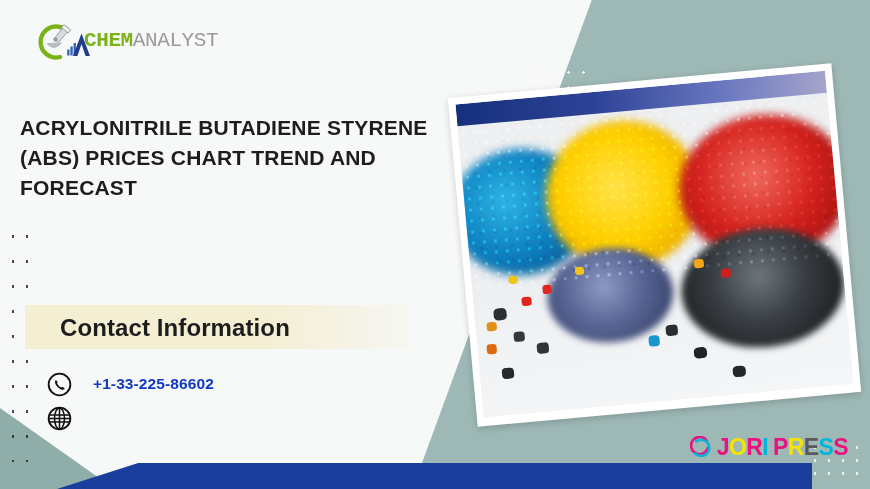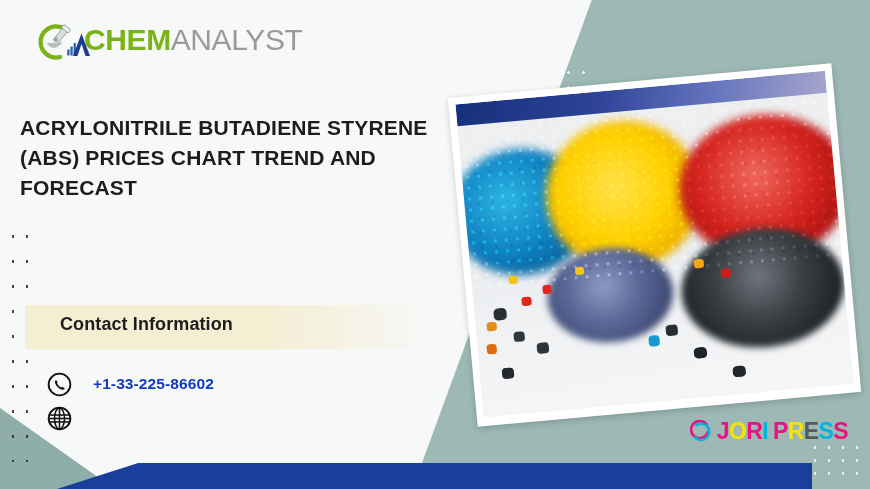--- a/index.html
+++ b/index.html
@@ -55,40 +55,40 @@
   .dots-white-br{
     position:absolute; right:12px; bottom:10px; width:52px; height:40px;
     background-image:radial-gradient(#F0F4F3 1.2px, transparent 1.3px);
     background-size:14px 13px; background-position:2px 2px;
     opacity:.9;
   }
 
   
   .logo{ position:absolute; left:34px; top:16px; display:flex; align-items:center; height:48px; }
   .logo-mark{ position:relative; width:56px; height:46px; flex:0 0 auto; }
-  .logo-word{ font-size:30px; font-weight:700; letter-spacing:-.4px; line-height:1; margin-left:-6px;
-              white-space:nowrap; font-family:Liberation Sans, sans-serif; }
+  .logo-word{ font-size:21px; font-weight:700; letter-spacing:-.4px; line-height:1; margin-left:-6px;
+              white-space:nowrap; font-family:Liberation Mono, monospace; }
   .lw-chem{ color:#7AB317; }
   .lw-analyst{ color:#9A9A9A; font-weight:400; }
 
   
   .headline{
     position:absolute; left:20px; top:113px; width:430px;
     font-size:21px; font-weight:700; line-height:1.42;
     letter-spacing:.2px; color:#1D1D1D; text-transform:uppercase;
   }
 
   
   .contact-banner{
     position:absolute; left:25px; top:305px; width:385px; height:44px;
     background:linear-gradient(to right,#F4EED3 0%,#F4EED3 62%,rgba(244,238,211,.15) 100%);
   }
   .contact-banner-title{
     position:absolute; left:60px; top:314px;
-    font-size:18px; font-weight:700; color:#1D1D1D; letter-spacing:.1px;
+    font-size:24px; font-weight:700; color:#1D1D1D; letter-spacing:.1px;
   }
 
   
   .contact-list{ position:absolute; left:44px; top:368px; width:360px; }
   .contact-row{ display:flex; align-items:center; height:32px; margin-bottom:2px; }
   .ci{ width:30px; height:26px; flex:0 0 auto; display:flex; align-items:center; justify-content:center; }
   .contact-text{
     font-size:15.5px; font-weight:700; color:#1139C4; margin-left:19px; letter-spacing:.1px;
     white-space:nowrap;
   }
@@ -144,21 +144,21 @@
       radial-gradient(circle,rgba(255,255,255,.55) 0 18%,transparent 19%),
       radial-gradient(circle,rgba(0,0,0,.18) 0 16%,transparent 17%);
     background-size:11px 11px, 15px 15px;
     background-position:0 0, 6px 5px;
     mix-blend-mode:overlay; opacity:.75;
   }
   .scatter{ position:absolute; border-radius:35%; }
 
   
   .jori{
-    position:absolute; right:22px; bottom:44px; display:flex; align-items:center; height:28px;
+    position:absolute; right:22px; bottom:28px; display:flex; align-items:center; height:28px;
   }
   .jori-mark{ width:22px; height:22px; flex:0 0 auto; margin-right:5px; }
   .jori-word{ font-size:23px; font-weight:700; letter-spacing:-.6px; line-height:1; font-family:"Liberation Sans", sans-serif; }
   .j-m{ color:#E8137F; } .j-y{ color:#F7E400; } .j-c{ color:#00B4DC; } .j-g{ color:#555A5E; }
 </style>
 </head>
 <body>
 
 <div id="stage">
 

